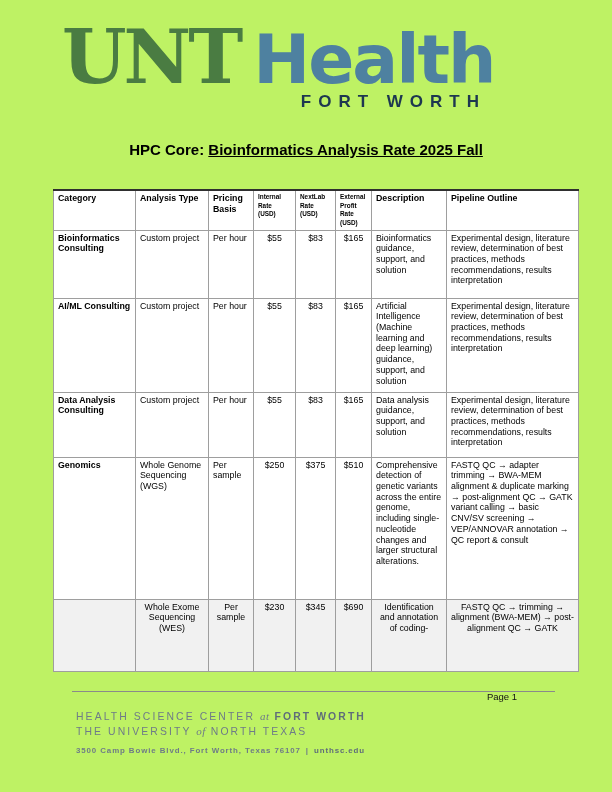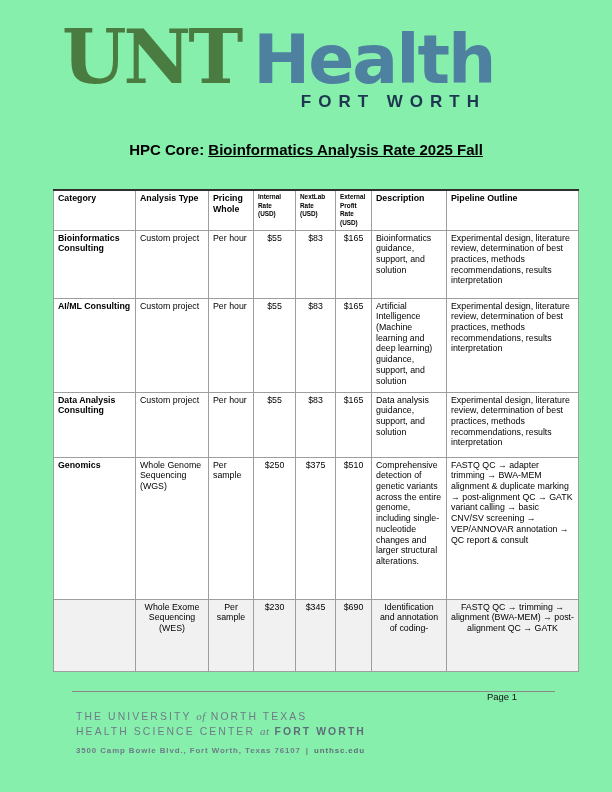--- a/index.html
+++ b/index.html
@@ -1,19 +1,19 @@
 <!DOCTYPE html>
 <html style="--unt_green: #4a7c42; --health_blue: #4e81a0; --navy: #1d3750; --footer_slate: #6e7b88; --footer_slate_dark: #5f6d7a; --row_shade: #f1f1f1;"><head>
 <meta charset="utf-8">
 <style>
   * { margin:0; padding:0; box-sizing:border-box; }
   html,body { background:#ffffff; }
   body { font-family:"Liberation Sans", sans-serif; }
   .page {
-    position:relative; width:612px; height:792px; background:#86efac;
+    position:relative; width:612px; height:792px; background:#bef264;
     overflow:hidden; margin:0 auto;
   }
 
   
   .logo { position:absolute; left:62px; top:20px; width:424px; }
   .logo-row { display:flex; align-items:baseline; gap:13px; }
   .logo-unt {
     font-family:"DejaVu Serif", serif; font-weight:bold; font-size:74px;
     line-height:1; color:var(--unt_green,#4a7c42); letter-spacing:-3px;
   }
@@ -103,21 +103,21 @@
         <col style="width:42px">
           <col style="width:40px">
           <col style="width:36px">
         <col style="width:75px">
           <col style="width:132px">
       </colgroup>
       <thead>
         <tr>
           <th>Category</th>
           <th>Analysis Type</th>
-          <th>Pricing Whole</th>
+          <th>Pricing Basis</th>
           <th class="small">Internal Rate (USD)</th>
           <th class="small">NextLab Rate (USD)</th>
           <th class="small">External Profit Rate (USD)</th>
           <th>Description</th>
           <th>Pipeline Outline</th>
         </tr>
       </thead>
       <tbody>
         <tr class="r1">
           <td class="cat">Bioinformatics Consulting</td>
@@ -171,23 +171,23 @@
         </tr>
       </tbody>
     </table>
   </div>
 
   <div class="page-num-row">Page 1</div>
   <div class="footer-rule"></div>
 
   <div class="brand">
     <div class="brand-line">
-      <span>THE UNIVERSITY </span><span class="it">of</span><span> NORTH TEXAS</span>
+      <span>HEALTH SCIENCE CENTER </span><span class="it">at</span><span class="bd"> FORT WORTH</span>
     </div>
     <div class="brand-line">
-      <span>HEALTH SCIENCE CENTER </span><span class="it">at</span><span class="bd"> FORT WORTH</span>
+      <span>THE UNIVERSITY </span><span class="it">of</span><span> NORTH TEXAS</span>
     </div>
     <div class="brand-addr">
       <span>3500 Camp Bowie Blvd., Fort Worth, Texas 76107</span><span class="sep">|</span><span class="site">unthsc.edu</span>
     </div>
   </div>
 
 </div>
 
 </body></html>

